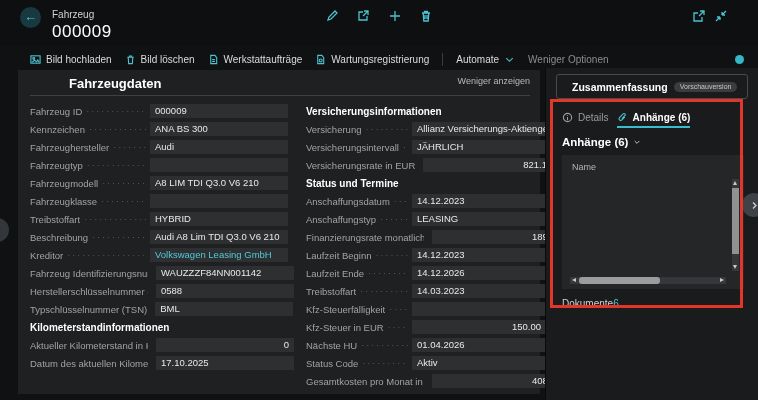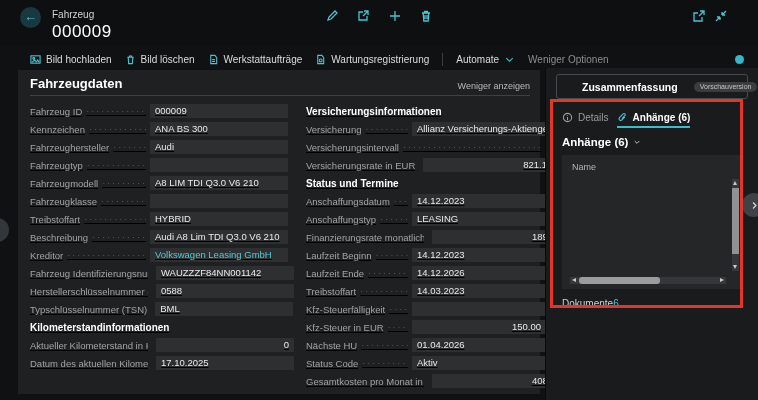--- a/index.html
+++ b/index.html
@@ -21,42 +21,42 @@
             font-size:10px; color:#dcdcdc; }
   .ribbon-item { display:flex; align-items:center; gap:5px; cursor:pointer; white-space:nowrap; }
   .ribbon-item svg { width:11px; height:11px; stroke:#4cc3d2; fill:none; stroke-width:1.2; }
   .ribbon-sep { width:1px; height:13px; background:#3a3c3e; }
   .ribbon-more { color:#8b8d8f; cursor:pointer; }
   .chev { width:8px; height:8px; stroke:#c8c8c8; fill:none; stroke-width:1.4; }
   .info-dot { margin-left:auto; width:9px; height:9px; border-radius:50%; background:#35b7c7; cursor:pointer; }
 
   
   .main { position:absolute; left:18px; top:70px; width:522px; height:324px; background:#1e2022; padding:6px 10px 0 12px; }
-  .card-head { display:flex; align-items:flex-end; justify-content:space-between; }
+  .card-head { display:flex; align-items:flex-start; justify-content:space-between;margin-left:39px; }
   .card-head h2 { font-size:13px; font-weight:700; color:#ffffff; }
   .show-less { font-size:9px; color:#b9b9b9; cursor:pointer; }
   .card-rule { border-bottom:1px solid #3e4042; margin-top:4px; }
   .cols { display:flex; gap:18px; margin-top:8px; }
-  .col { display:flex; flex-direction:column;text-decoration:underline; }
+  .col { display:flex; flex-direction:column; }
   .col-left { width:258px; }
   .col-mid  { width:240px; }
   .frow { display:flex; align-items:center; height:14px; margin-bottom:4px; }
   .fsub { height:14px; margin-bottom:4px; font-size:10px; font-weight:700; color:#ffffff; display:flex; align-items:center; }
   .flabel { font-size:9.5px; color:#a3a3a3; white-space:nowrap; flex:0 0 auto; max-width:118px; overflow:hidden; }
   .fdots { flex:1 1 auto; overflow:hidden; white-space:nowrap; color:#595b5d; font-size:9px; letter-spacing:2px; margin:0 4px 0 4px; }
   .fval { flex:0 0 138px; height:14px; line-height:14px; background:#2d2f31; font-size:9.5px; color:#e9e9e9;
           padding:0 5px; overflow:hidden; white-space:nowrap; cursor:text; }
   .col-mid .fval { flex-basis:134px; }
   .fval.right { text-align:right; }
   .fval.link { color:#53c9d8; cursor:pointer; }
 
   
   .factbox { position:absolute; left:545px; top:68px; right:0; bottom:0; background:#191b1d; border-left:1px solid #0a0a0a; }
   .summary-box { margin:6px 10px 0 10px; height:25px; border:1px solid #484a4d; border-radius:3px;
-                 display:flex; align-items:center; gap:16px; padding:0 9px; cursor:pointer; }
+                 display:flex; align-items:center; gap:6px; padding:0 9px; cursor:pointer; }
   .summary-box svg.sum { width:12px; height:12px; stroke:#cccccc; fill:none; stroke-width:1.2; }
   .summary-title { font-size:10.5px; font-weight:700; color:#ffffff; white-space:nowrap; }
   .summary-pill { background:#3a3c3e; color:#c5c5c5; font-size:7px; padding:1.5px 6px; border-radius:7px; white-space:nowrap; }
   .summary-box .chev { margin-left:auto; }
 
   .tabs { display:flex; gap:8px; margin:13px 14px 0 16px; }
   .tab { display:flex; align-items:center; gap:5px; font-size:10px; color:#9a9c9e; cursor:pointer; position:relative; padding-bottom:5px; }
   .tab svg { width:11px; height:11px; stroke:#9a9c9e; fill:none; stroke-width:1.2; }
   .tab.active { color:#ffffff; font-weight:700; }
   .tab.active svg { stroke:#4cc3d2; }
@@ -255,20 +255,21 @@
       <div class="col col-mid" id="col-mid">
           <div class="fsub">Versicherungsinformationen</div>
           <div class="frow">
             <span class="flabel">Versicherung</span>
             <span class="fdots">····························································</span>
             <div class="fval">Allianz Versicherungs-Aktiengesellschaft</div>
           </div>
           <div class="frow">
             <span class="flabel">Versicherungsintervall</span>
             <span class="fdots">····························································</span>
+            <div class="fval">JÄHRLICH</div>
           </div>
           <div class="frow">
             <span class="flabel">Versicherungsrate in EUR</span>
             <span class="fdots">····························································</span>
             <div class="fval right">821.17</div>
           </div>
           <div class="fsub">Status und Termine</div>
           <div class="frow">
             <span class="flabel">Anschaffungsdatum</span>
             <span class="fdots">····························································</span>

